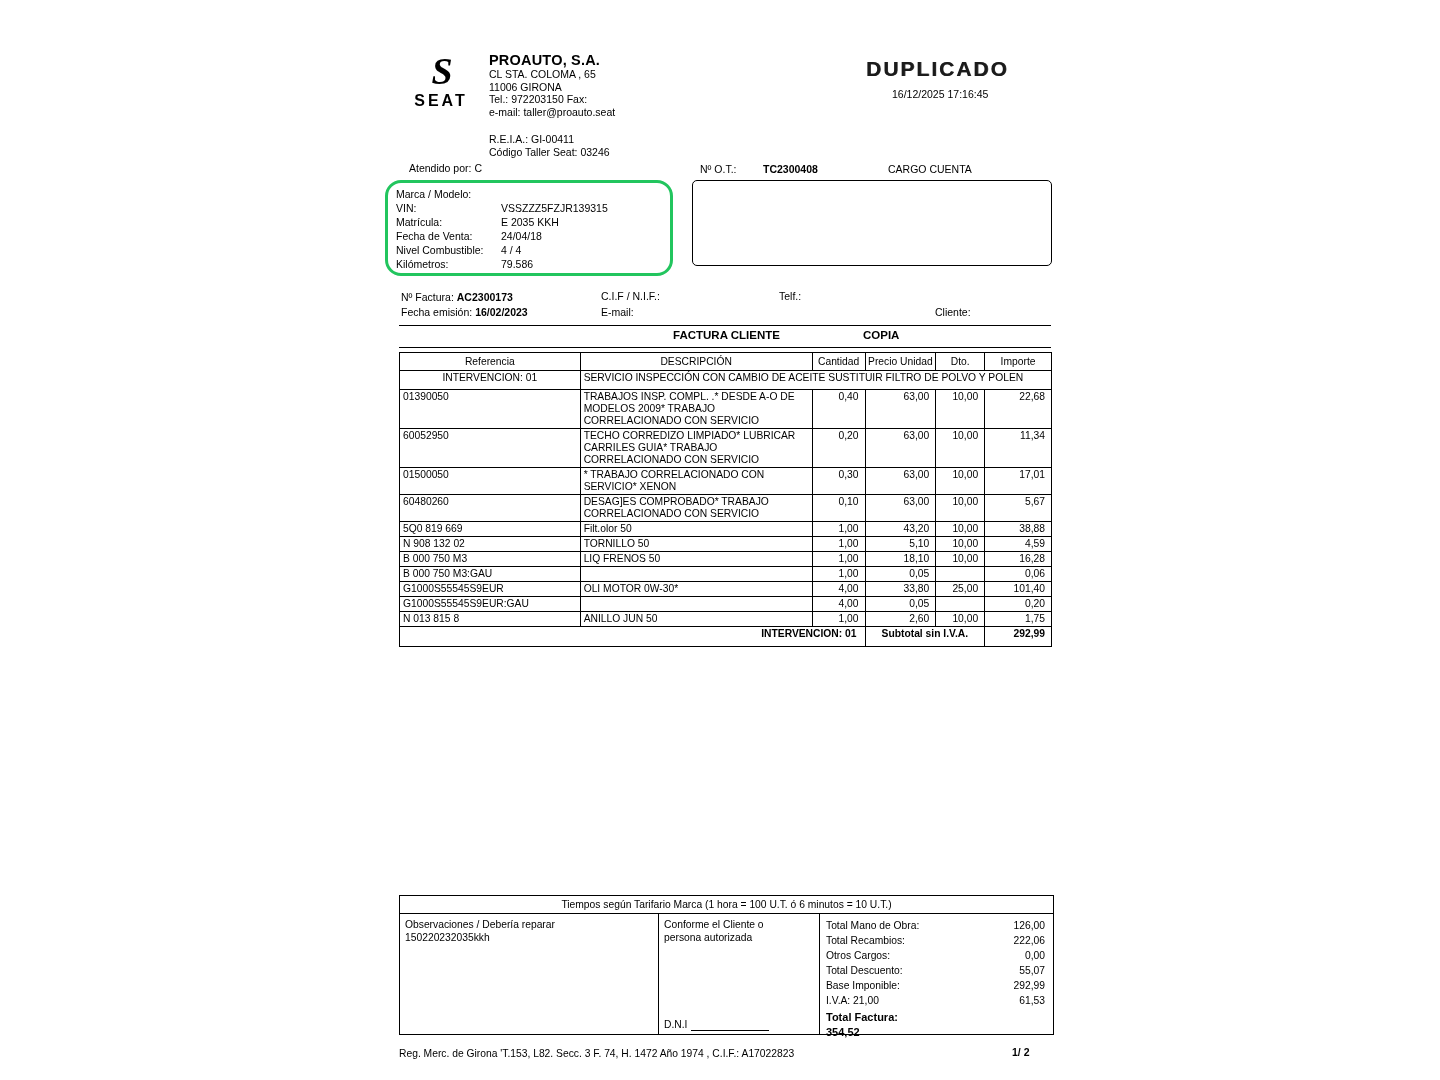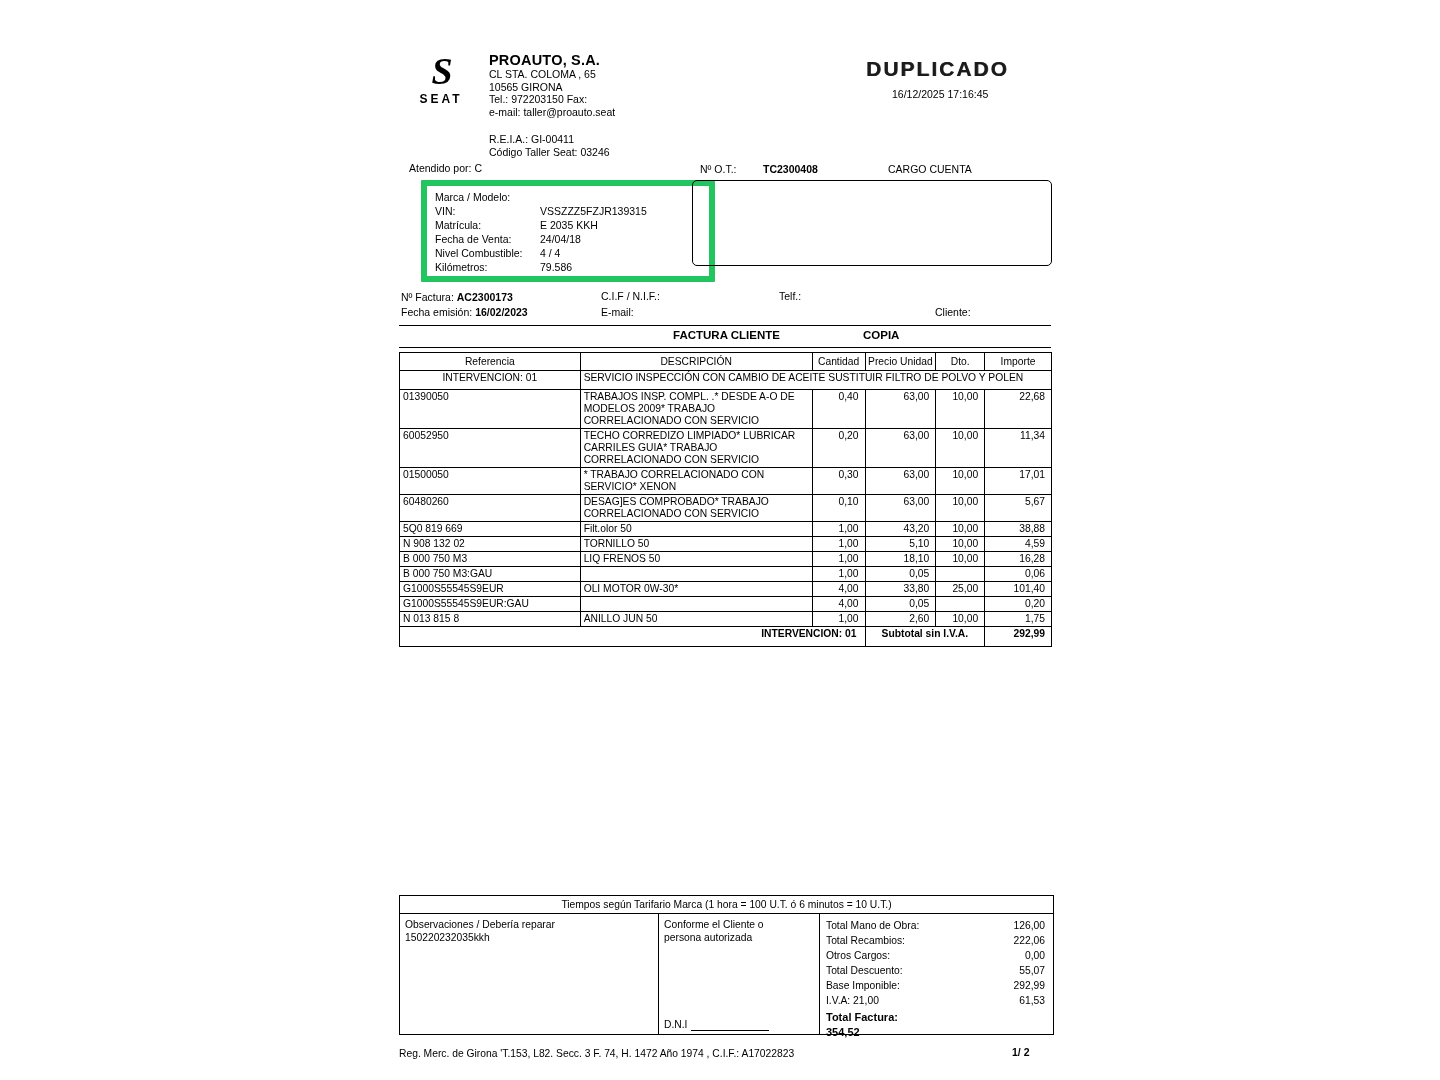--- a/index.html
+++ b/index.html
@@ -32,21 +32,21 @@
   }
   .logo-s {
     font-family: "Liberation Serif", serif;
     font-size: 38px;
     font-weight: bold;
     font-style: italic;
     line-height: 38px;
     letter-spacing: -2px;
   }
   .logo-word {
-    font-size: 12px;
+    font-size: 16px;
     letter-spacing: 3px;
     font-weight: bold;
     margin-top: 2px;
   }
   .company-block {
     position: absolute;
     left: 489px;
     top: 52px;
     width: 300px;
   }
@@ -106,26 +106,26 @@
   }
   .cargo-cuenta {
     position: absolute;
     left: 888px;
     top: 163px;
     font-size: 10.5px;
   }
 
   .vehicle-box {
     position: absolute;
-    left: 421px;
+    left: 385px;
     top: 180px;
     width: 282px;
     height: 90px;
-    border: 6px solid #22c55e;
-    border-radius: 1px;
+    border: 3px solid #22c55e;
+    border-radius: 16px;
   }
   .cargo-box {
     position: absolute;
     left: 692px;
     top: 180px;
     width: 358px;
     height: 84px;
     border: 1px solid #000;
     border-radius: 5px;
   }
@@ -341,21 +341,21 @@
 <div class="page">
 
   <div class="logo-block">
     <div class="logo-s">S</div>
     <div class="logo-word">SEAT</div>
   </div>
 
   <div class="company-block">
     <div class="company-name">PROAUTO, S.A.</div>
     <div class="company-line">CL  STA. COLOMA ,  65</div>
-    <div class="company-line">10565  GIRONA</div>
+    <div class="company-line">11006  GIRONA</div>
     <div class="company-line">Tel.: 972203150 Fax:</div>
     <div class="company-line">e-mail: taller@proauto.seat</div>
   </div>
   <div class="company-reia">
     <div>R.E.I.A.:   GI-00411</div>
     <div>Código Taller Seat: 03246</div>
   </div>
 
   <div class="duplicado">DUPLICADO</div>
   <div class="dup-date">16/12/2025 17:16:45</div>

